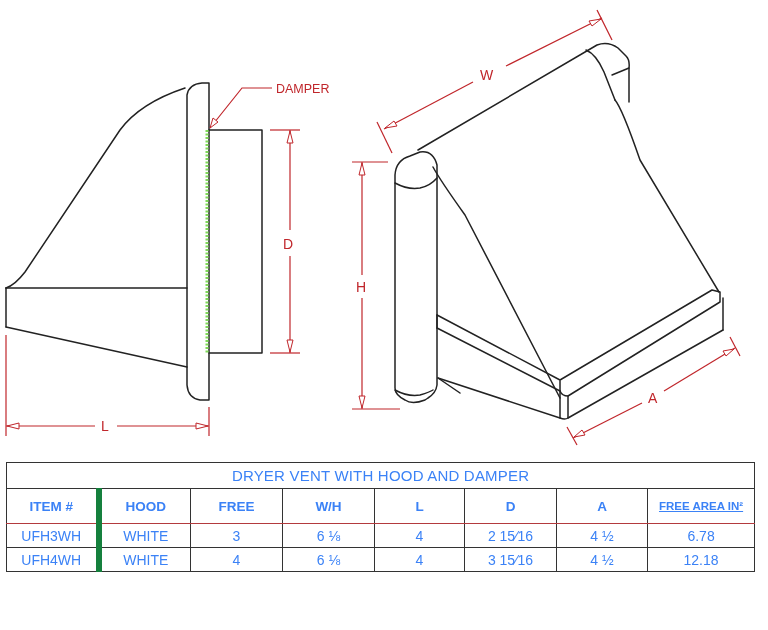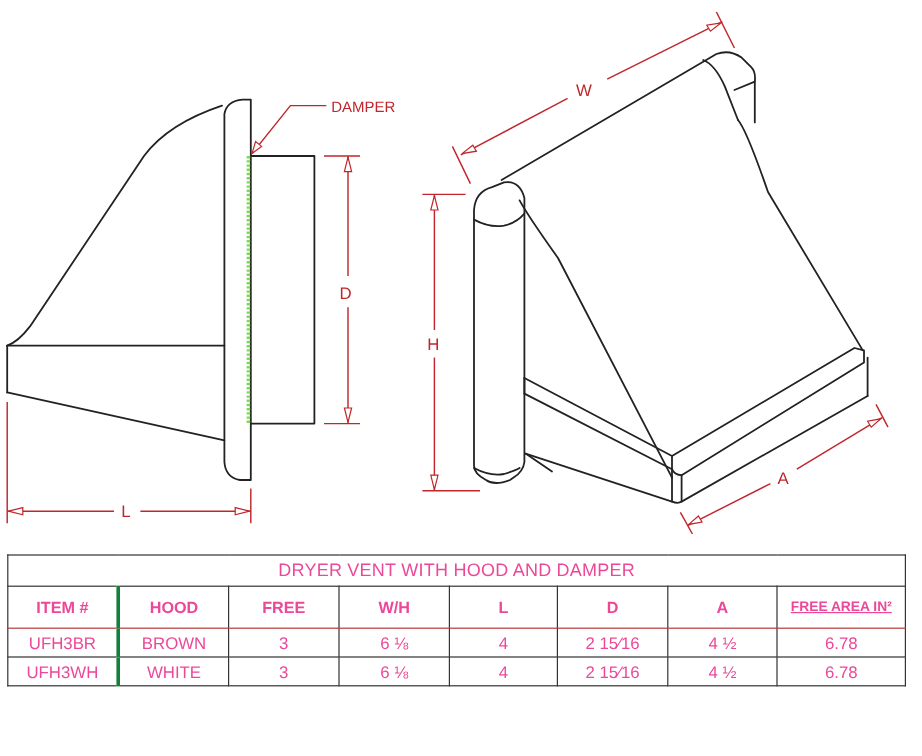--- a/index.html
+++ b/index.html
@@ -7,27 +7,27 @@
          font-family: "Liberation Sans", "DejaVu Sans", sans-serif; }
   #drawing { position: absolute; left: 0; top: 0; width: 768px; height: 455px; }
   .outline { fill: none; stroke: #222; stroke-width: 1.5; stroke-linejoin: round; stroke-linecap: round; }
   .dim { fill: none; stroke: #c0262b; stroke-width: 1.2; }
   .dim-arrow { fill: #fff; stroke: #c0262b; stroke-width: 1; }
   .dim-label { fill: #c0262b; font-family: "Liberation Sans", sans-serif; font-size: 14px; }
   .callout-label { fill: #c0262b; font-family: "Liberation Sans", sans-serif; font-size: 12.5px; }
   .damper-line { stroke: #7ed957; stroke-width: 3; stroke-dasharray: 2 1.5; }
 
   #spec-table { position: absolute; left: 6px; top: 462px; width: 748px; border-collapse: collapse;
-                table-layout: fixed; color: #ec4899; }
+                table-layout: fixed; color: #3b82f6; }
   #spec-table td, #spec-table th { border: 1px solid #333; text-align: center; padding: 0; }
   #spec-table .title-cell { height: 25px; font-size: 15px; font-weight: normal; letter-spacing: 0.2px; }
   #spec-table .head-row th { height: 34px; font-size: 13.5px; font-weight: bold; border-bottom: 1px solid #b33a3e; }
   #spec-table .head-row th.free { font-size: 11.5px; text-decoration: underline; }
   #spec-table .data-row td { height: 23px; font-size: 14px; }
-  #spec-table .col-item { border-right: 3px solid #15803d; }
+  #spec-table .col-item { border-right: 6px solid #15803d; }
 </style>
 </head>
 <body>
 
 <svg id="drawing" viewBox="0 0 768 455" xmlns="http://www.w3.org/2000/svg">
 
   <g>
 
     <path class="outline" d="M 6,288 Q 15,285 25,272 L 120,130 Q 140,103 185,88"></path>
 
@@ -131,33 +131,33 @@
     <th class="col-item">ITEM #</th>
     <th>HOOD</th>
     <th>FREE</th>
     <th>W/H</th>
     <th>L</th>
     <th>D</th>
     <th>A</th>
     <th class="free">FREE AREA IN²</th>
   </tr>
   <tr class="data-row">
-    <td class="col-item">UFH3BR</td>
-    <td>BROWN</td>
-    <td>3</td>
-    <td>6 ⅛</td>
-    <td>4</td>
-    <td>2 15⁄16</td>
-    <td>4 ½</td>
-    <td>6.78</td>
-  </tr>
-  <tr class="data-row">
     <td class="col-item">UFH3WH</td>
     <td>WHITE</td>
     <td>3</td>
     <td>6 ⅛</td>
     <td>4</td>
     <td>2 15⁄16</td>
     <td>4 ½</td>
     <td>6.78</td>
   </tr>
+  <tr class="data-row">
+    <td class="col-item">UFH4WH</td>
+    <td>WHITE</td>
+    <td>4</td>
+    <td>6 ⅛</td>
+    <td>4</td>
+    <td>3 15⁄16</td>
+    <td>4 ½</td>
+    <td>12.18</td>
+  </tr>
 </tbody>
   </table>
 
 </body></html>

